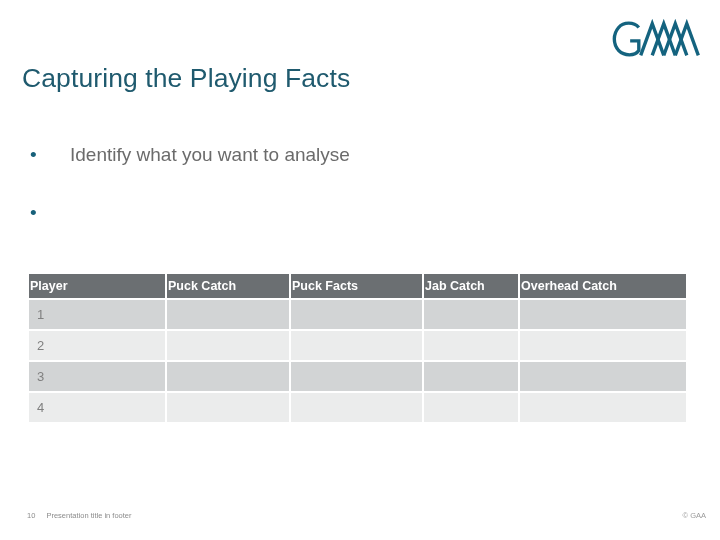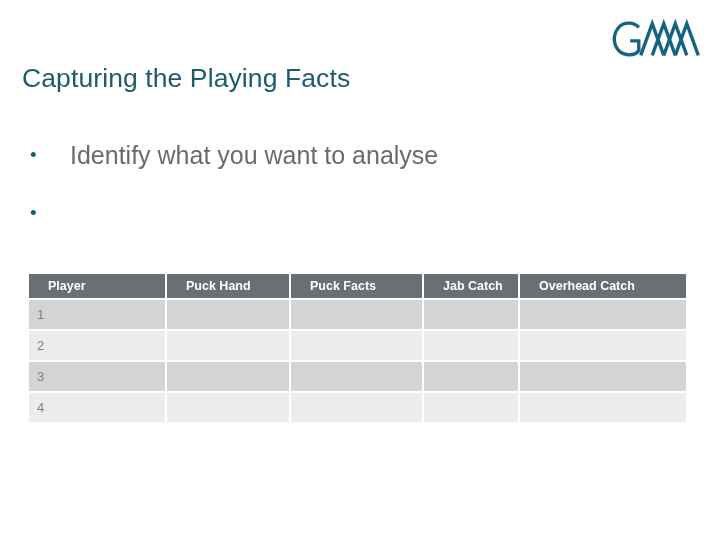--- a/index.html
+++ b/index.html
@@ -60,21 +60,21 @@
   .bullet-mark {
     width: 48px;
     flex: 0 0 48px;
     color: #17607a;
     font-size: 19px;
     line-height: 26px;
     padding-left: 8px;
     box-sizing: border-box;
   }
   .bullet-text {
-    font-size: 25px;
+    font-size: 19px;
     line-height: 26px;
     color: #6b6b6b;
     white-space: nowrap;
   }
 
   
   .data-table {
     position: absolute;
     left: 27px;
     top: 272px;
@@ -82,21 +82,21 @@
     border-collapse: separate;
     border-spacing: 2px 2px;
     table-layout: fixed;
   }
   .data-table th {
     background: #6b6f72;
     color: #ffffff;
     font-size: 12.5px;
     font-weight: bold;
     text-align: left;
-    padding: 5px 0 5px 19px;
+    padding: 5px 0 5px 1px;
     height: 14px;
     vertical-align: middle;
     white-space: nowrap;
   }
   .data-table td {
     font-size: 13px;
     color: #808080;
     text-align: left;
     padding: 6px 0 6px 8px;
     height: 17px;
@@ -176,21 +176,21 @@
     <colgroup>
       <col class="col-player">
       <col class="col-puckhand">
       <col class="col-puckgrd">
       <col class="col-jablift">
       <col class="col-overhead">
     </colgroup>
     <thead>
       <tr>
         <th>Player</th>
-        <th>Puck Hand</th>
+        <th>Puck Catch</th>
         <th>Puck Facts</th>
         <th>Jab Catch</th>
         <th>Overhead Catch</th>
       </tr>
     </thead>
     <tbody>
       <tr class="row-odd">
         <td>1</td>
         <td></td>
         <td></td>
@@ -214,14 +214,21 @@
       <tr class="row-even">
         <td>4</td>
         <td></td>
         <td></td>
         <td></td>
         <td></td>
       </tr>
     </tbody>
   </table>
 
+  <div class="footer">
+    <div class="footer-left">
+      <span class="footer-page">10</span>
+      <span>Presentation title in footer</span>
+    </div>
+    <div class="footer-right">© GAA</div>
+  </div>
 
 </div>
 
 </body></html>

